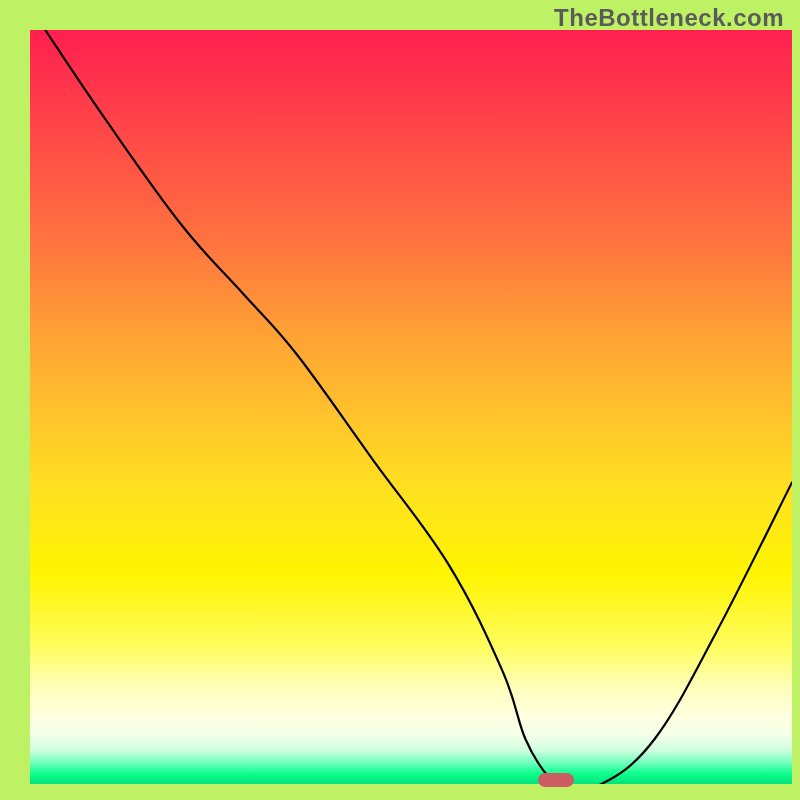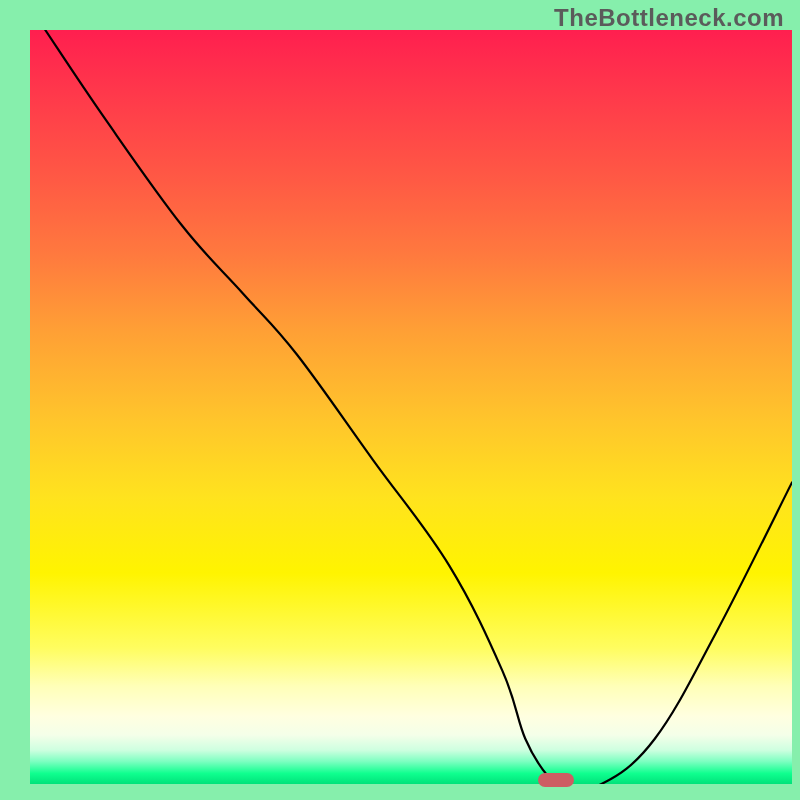--- a/index.html
+++ b/index.html
@@ -1,21 +1,21 @@
 <!DOCTYPE html>
 <html><head>
 <meta charset="utf-8">
 <style>
   * { margin: 0; padding: 0; box-sizing: border-box; }
   html, body { width: 800px; height: 800px; overflow: hidden; background: #000; }
   .container {
     position: relative;
     width: 800px;
     height: 800px;
-    background: #86efac;
+    background: #bef264;
   }
   .watermark {
     position: absolute;
     top: 4px;
     right: 16px;
     font-family: Arial, Helvetica, sans-serif;
     font-size: 24px;
     font-weight: 600;
     color: #5b5b5b;
     letter-spacing: 0.5px;

